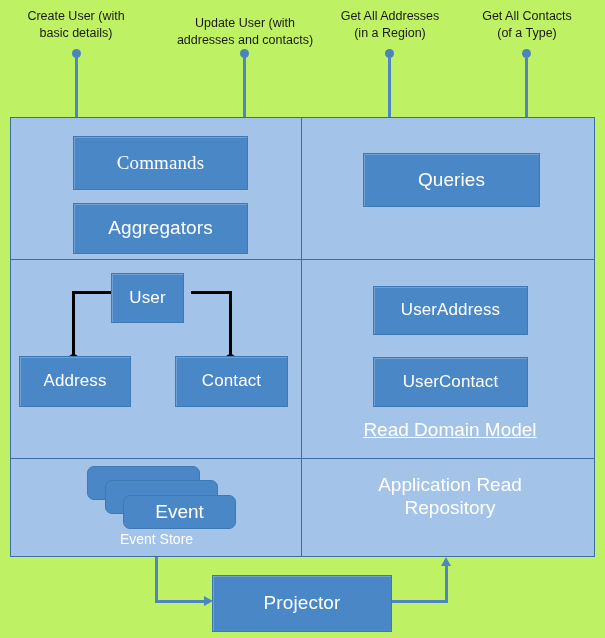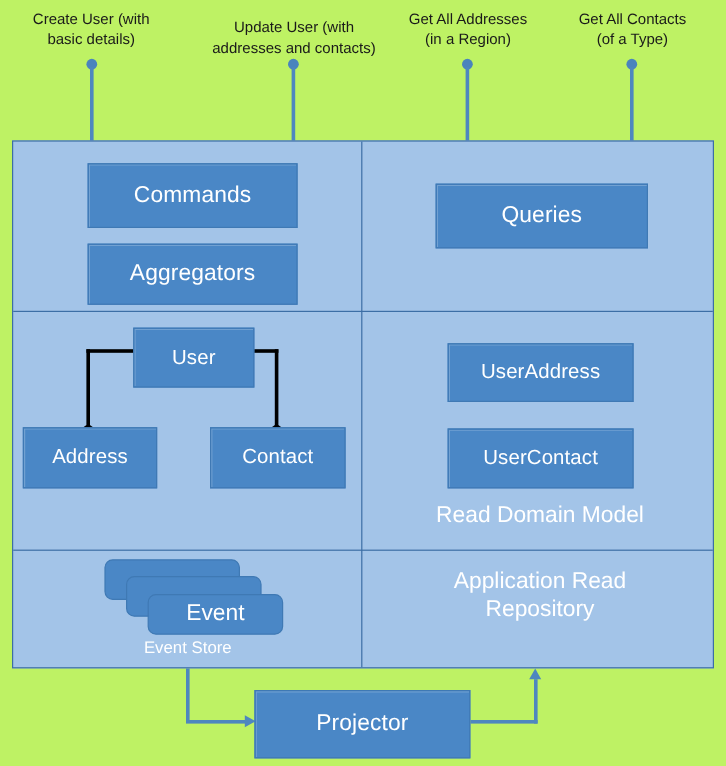--- a/index.html
+++ b/index.html
@@ -179,63 +179,63 @@
 
   <div class="pin-head" style="left:522px; top:49px;"></div>
   <div class="pin-stem" style="left:525px; top:56px; height:62px;"></div>
 
   <div id="main-panel">
 
     <div class="v-divider" style="left:290px;"></div>
     <div class="h-divider" style="top:141px;"></div>
     <div class="h-divider" style="top:340px;"></div>
 
-    <div class="node-box" style="left:62px; top:18px; width:175px; height:54px;">
+    <div class="node-box" style="left:62px; top:18px; width:175px; height:54px;font-family:Liberation Serif, serif;">
       <span class="node-label">Commands</span>
     </div>
 
     <div class="node-box" style="left:62px; top:85px; width:175px; height:51px;">
       <span class="node-label">Aggregators</span>
     </div>
 
     <div class="node-box" style="left:352px; top:35px; width:177px; height:54px;">
       <span class="node-label">Queries</span>
     </div>
 
 
     <div class="conn" style="left:61px;  top:173px; width:3px;  height:68px;"></div>
     <div class="conn" style="left:61px;  top:173px; width:42px; height:3px;"></div>
     <div class="conn-dot" style="left:58px; top:236px;"></div>
 
     <div class="conn" style="left:218px; top:173px; width:3px;  height:68px;"></div>
     <div class="conn" style="left:180px; top:173px; width:41px; height:3px;"></div>
     <div class="conn-dot" style="left:215px; top:236px;"></div>
 
-    <div class="node-box small" style="left:100px; top:155px; width:101px; height:50px;">
+    <div class="node-box small" style="left:100px; top:155px; width:73px; height:50px;">
       <span class="node-label">User</span>
     </div>
 
     <div class="node-box small" style="left:8px; top:238px; width:112px; height:51px;">
       <span class="node-label">Address</span>
     </div>
 
     <div class="node-box small" style="left:164px; top:238px; width:113px; height:51px;">
       <span class="node-label">Contact</span>
     </div>
 
 
     <div class="node-box small" style="left:362px; top:168px; width:155px; height:49px;">
       <span class="node-label">UserAddress</span>
     </div>
 
     <div class="node-box small" style="left:362px; top:239px; width:155px; height:50px;">
       <span class="node-label">UserContact</span>
     </div>
 
-    <div class="section-caption" style="left:295px; top:300px; width:288px;">Read Domain Model</div>
+    <div class="section-caption" style="left:295px; top:300px; width:288px;text-decoration:underline;">Read Domain Model</div>
 
     <div class="event-card" style="left:76px;  top:348px; width:113px; height:34px;"></div>
     <div class="event-card" style="left:94px;  top:362px; width:113px; height:34px;"></div>
     <div class="event-card" style="left:112px; top:377px; width:113px; height:34px;">
       <span>Event</span>
     </div>
 
     <div class="section-caption tiny" style="left:8px; top:413px; width:275px;">Event Store</div>
 
     <div class="section-caption" style="left:295px; top:355px; width:288px; white-space:pre-line;">Application Read

